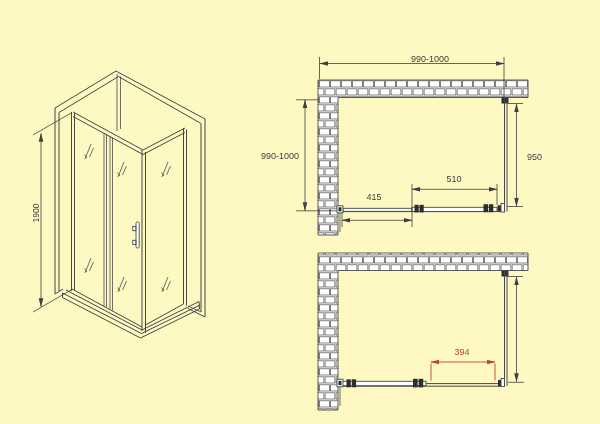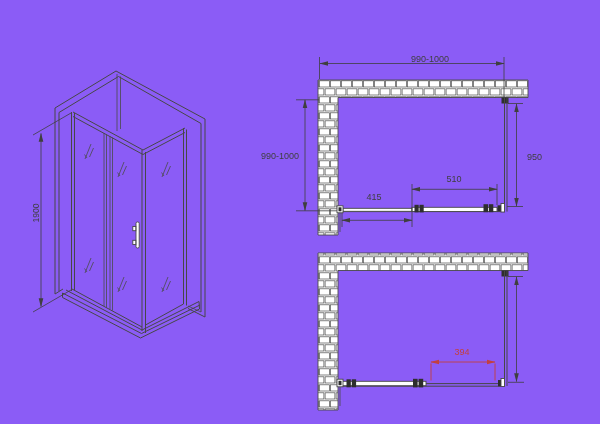--- a/index.html
+++ b/index.html
@@ -1,17 +1,17 @@
 <!DOCTYPE html>
 <html><head>
 <meta charset="utf-8">
 <style>
   html,body{margin:0;padding:0;background:#ffffff;}
   .stage{
-    width:600px;height:424px;position:relative;background:#8b5cf6;
+    width:600px;height:424px;position:relative;background:#fef9c3;
     font-family:"Liberation Sans", sans-serif;overflow:hidden;
   }
   svg{display:block;}
   svg text{
     font-family:"Liberation Sans", sans-serif;
     font-size:9px;
     fill:#3f3f3f;
   }
   svg text.vert{font-size:8.5px;}
   svg text.red{fill:#c24040;}

